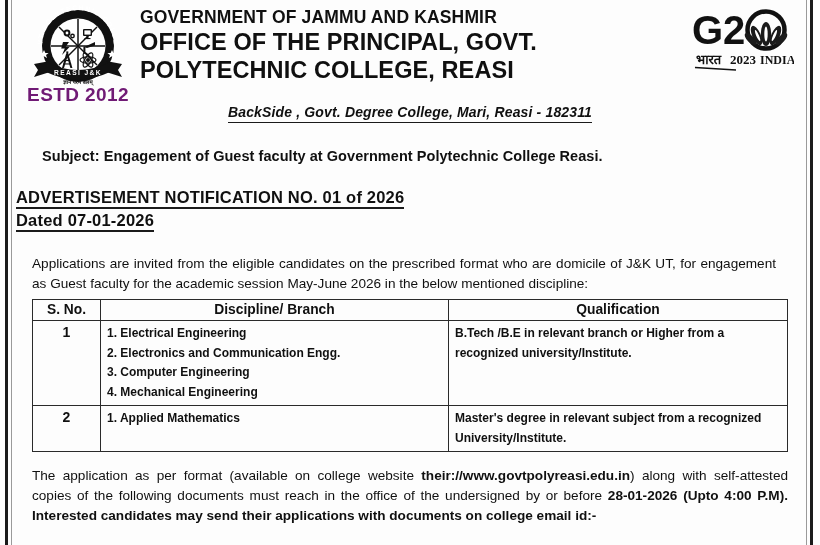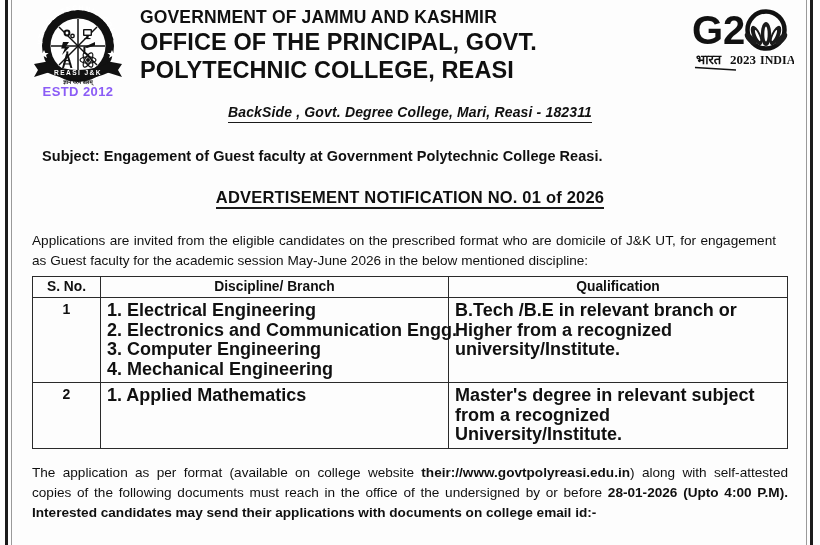--- a/index.html
+++ b/index.html
@@ -64,24 +64,24 @@
     position: absolute;
     left: 4px;
     top: 2px;
     width: 116px;
     height: 104px;
     text-align: center;
   }
   .crest svg { display: block; margin: 0 auto; }
   .crest-estd {
     font-weight: bold;
-    font-size: 13px;
+    font-size: 19px;
     letter-spacing: .4px;
     margin-top: -2px;
-    color: #8b5cf6;
+    color: #701a75;
   }
 
   
   .title-block {
     position: absolute;
     left: 124px;
     top: 6px;
     width: 540px;
     text-align: left;
   }
@@ -129,21 +129,20 @@
   .subject {
     margin-top: 28px;
     margin-left: 26px;
     font-weight: bold;
     font-size: 14.5px;
     letter-spacing: .05px;
   }
 
   
   .notif {
-    text-align: center;
     margin-top: 22px;
   }
   .notif-line {
     font-weight: bold;
     font-size: 16.5px;
     letter-spacing: .2px;
     line-height: 23px;
   }
   .notif-line span {
     border-bottom: 2px solid #1b1b1b;
@@ -187,21 +186,21 @@
   col.c-qual { width: auto; }
 
   td.sno {
     text-align: center;
     font-weight: bold;
     font-size: 14px;
     padding-top: 5px;
   }
   td.disc, td.qual {
     font-weight: bold;
-    font-size: 18px;
+    font-size: 12px;
     line-height: 19.5px;
   }
   td.disc div, td.qual div { white-space: nowrap; }
 
   
   .para-foot {
     margin-top: 14px;
     margin-left: 16px;
     margin-right: 16px;
     font-size: 13.6px;
@@ -325,20 +324,23 @@
 
     <div class="address">
       <span>BackSide , Govt. Degree College, Mari, Reasi - 182311</span>
     </div>
 
     <div class="subject">Subject: Engagement of Guest faculty at Government Polytechnic College Reasi.</div>
 
     <div class="notif">
       <div class="notif-line">
         <span>ADVERTISEMENT NOTIFICATION NO. 01 of 2026</span>
+      </div>
+      <div class="notif-line">
+        <span>Dated 07-01-2026</span>
       </div>
     </div>
 
     <div class="para">Applications are invited from the eligible candidates on the prescribed format who are domicile of J&amp;K UT, for engagement as Guest faculty for the academic session May-June 2026 in the below mentioned discipline:</div>
 
     <div class="tbl-wrap">
       <table class="disc">
         <colgroup>
           <col class="c-sno">
             <col class="c-disc">

